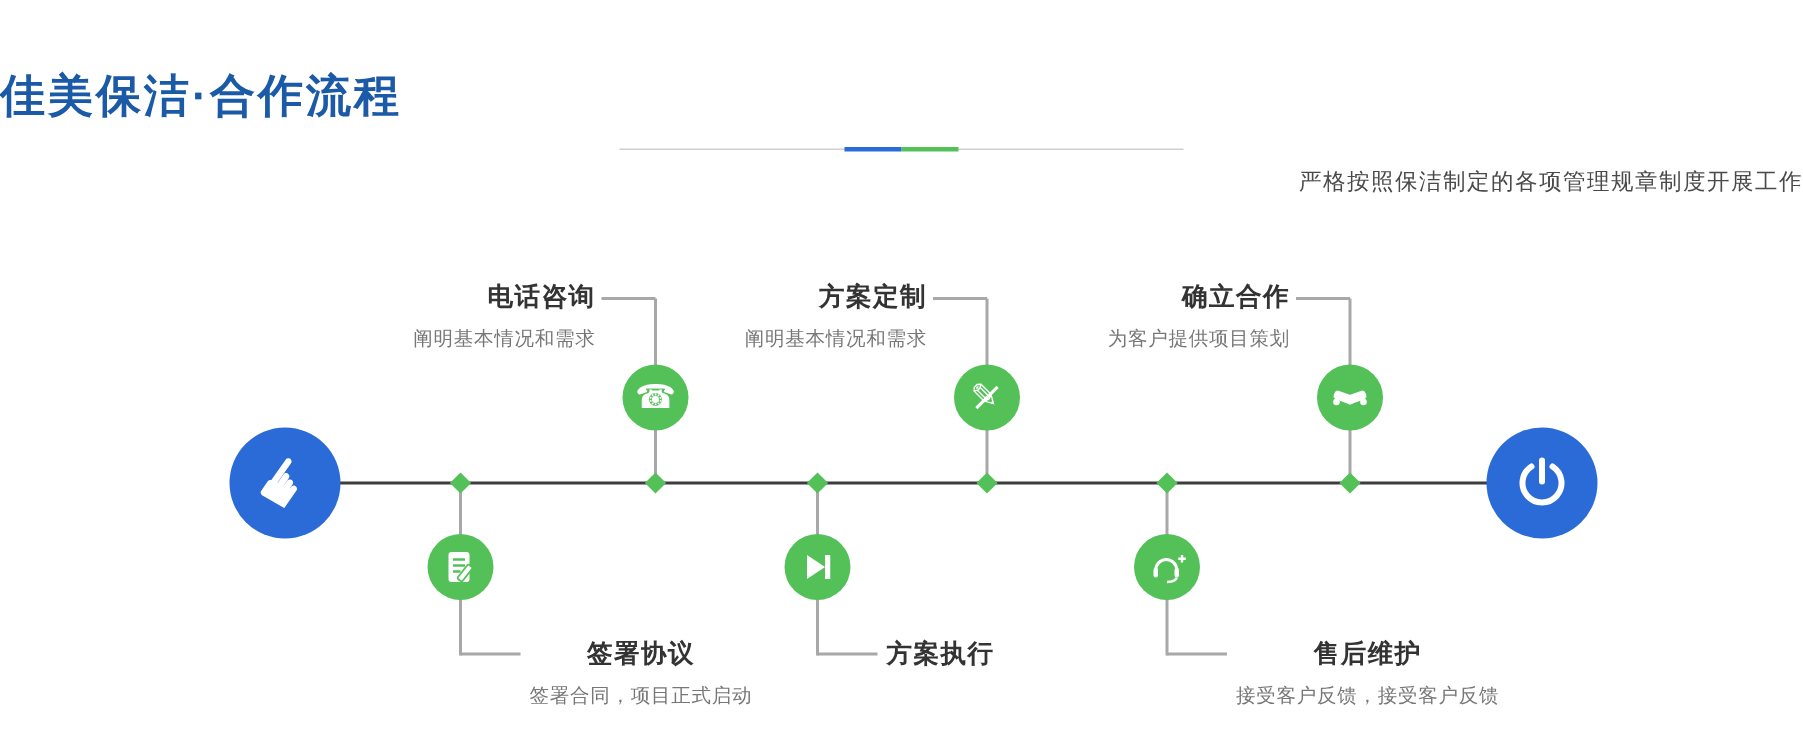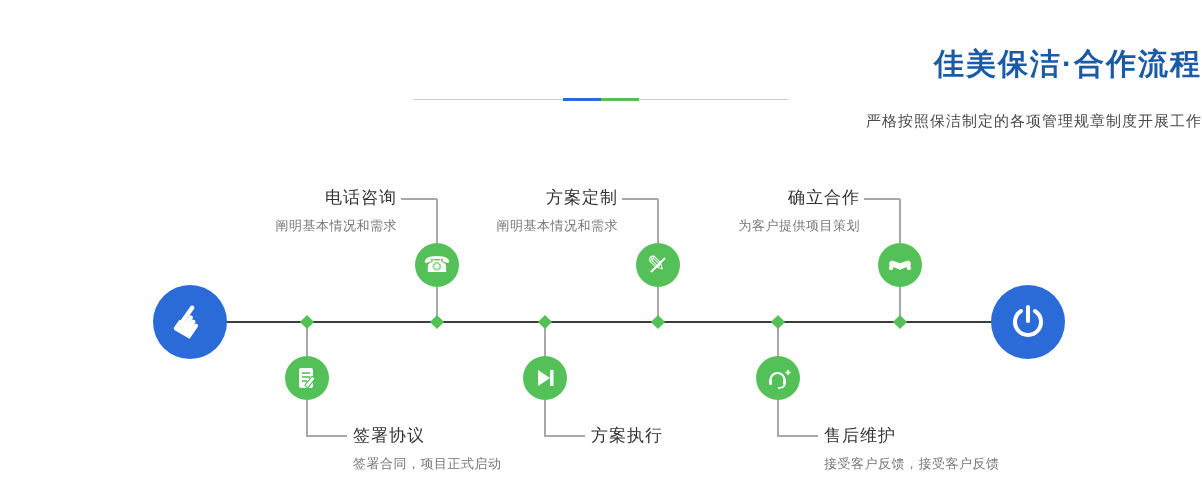--- a/index.html
+++ b/index.html
@@ -2,21 +2,21 @@
 <html><head>
 <meta charset="utf-8">
 <style>
   html,body { margin:0; padding:0; background:#ffffff; }
   body { font-family:"Liberation Sans","DejaVu Sans",sans-serif; }
   .page { position:relative; width:1202px; height:502px; background:#ffffff; overflow:hidden; margin:0 auto; }
 
   
   .page-title {
     position:absolute; top:44px; left:0; width:100%;
-    text-align:right; font-size:30px; font-weight:bold;
+    text-align:left; font-size:30px; font-weight:bold;
     color:#1b5aa6; letter-spacing:2px; margin:0;
   }
   .title-underline {
     position:absolute; top:99px; left:50%; transform:translateX(-50%);
     width:376px; height:1px; background:#cfcfcf;
   }
   .title-underline .seg { position:absolute; top:-1px; height:3px; }
   .title-underline .seg-blue  { right:50%; width:38px; }
   .title-underline .seg-green { left:50%;  width:38px; }
   .subtitle {
@@ -42,22 +42,22 @@
     position:absolute; width:44px; height:44px; border-radius:50%;
     display:flex; align-items:center; justify-content:center; color:#fff; z-index:2;
   }
   .node .glyph { font-size:22px; line-height:1; }
   .pencil-wrap { position:relative; display:block; width:22px; height:24px; }
   .pencil-wrap .glyph { position:absolute; left:0; top:0; }
   .pencil-wrap .crossbar { position:absolute; left:10px; top:2px; width:2px; height:20px; background:#fff; transform:rotate(45deg); }
 
   .label { position:absolute; }
   .label-top { text-align:right; }
-  .label-bottom { text-align:left; }
-  .step-title { font-size:17px; font-weight:normal; color:#333333; letter-spacing:1px; }
+  .label-bottom { text-align:center; }
+  .step-title { font-size:17px; font-weight:bold; color:#333333; letter-spacing:1px; }
   .step-desc  { font-size:13px; color:#777777; margin-top:8px; letter-spacing:0.5px; }
 
   svg { display:block; }
 </style>
 </head>
 <body>
 
 <div class="page">
 
   <h1 class="page-title">佳美保洁·合作流程</h1>

